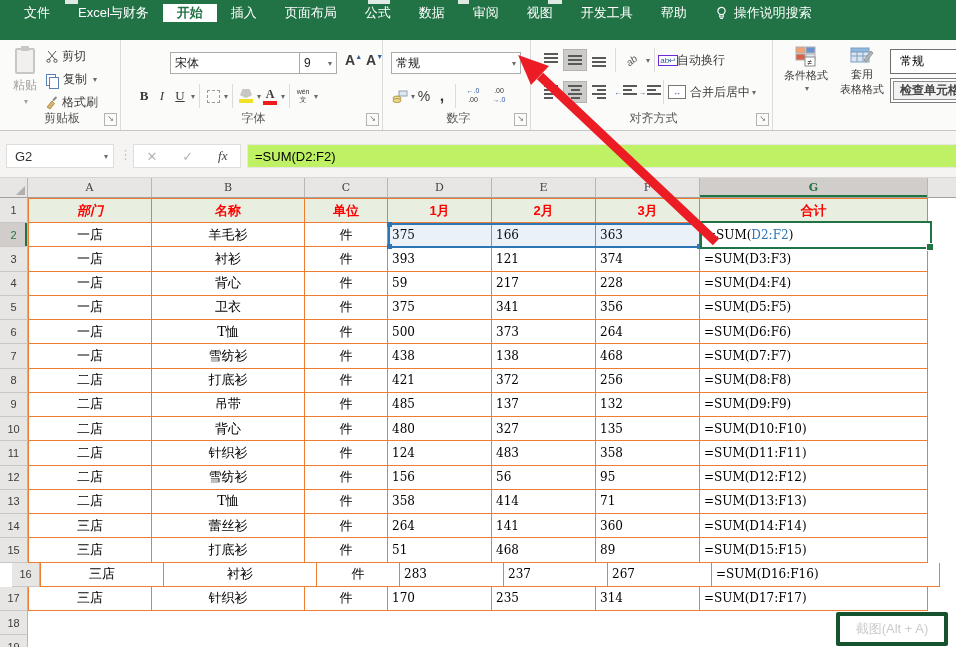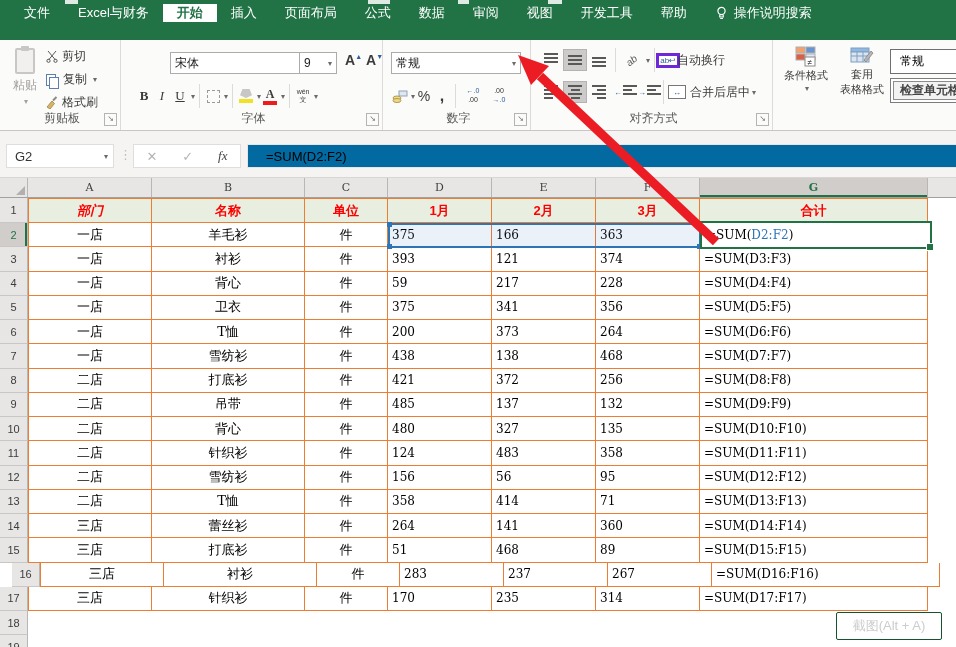--- a/index.html
+++ b/index.html
@@ -59,39 +59,39 @@
   .icon-btn{display:flex;align-items:center;justify-content:center;width:24px;height:22px;border:1px solid transparent;box-sizing:border-box;}
   .icon-btn.on{background:#cdcbca;border-color:#b5b3b1;}
   .bars{width:14px;height:14px;display:flex;flex-direction:column;gap:2px;}
   .bars i{display:block;height:2px;background:#595959;}
   .v-top{justify-content:flex-start}.v-mid{justify-content:center}.v-bot{justify-content:flex-end}
   .bars.h i{width:14px}.bars.h i:nth-child(even){width:9px}
   .h-left{align-items:flex-start}.h-center{align-items:center}.h-right{align-items:flex-end}
   .orient-ic{display:inline-block;transform:rotate(-40deg);font-size:10px;font-style:italic;color:#595959;}
   .ind{display:flex;align-items:center;gap:1px;font-size:8px;color:#2f5b9f;}
   .wrap-lbl,.merge-lbl{font-size:12px;color:#3b3b3b;white-space:nowrap;}
-  .wrap-ic{font-size:8px;color:#2f5b9f;border:3px solid #6d28d9;padding:0 1px;background:#fff;}
+  .wrap-ic{font-size:8px;color:#2f5b9f;border:1px solid #6d28d9;padding:0 1px;background:#fff;}
   .merge-ic{width:16px;height:12px;border:1px solid #777;display:flex;align-items:center;justify-content:center;font-size:8px;color:#2f5b9f;background:#fff;}
   
   .big-btn{position:absolute;top:6px;display:flex;flex-direction:column;align-items:center;gap:2px;font-size:11px;color:#3b3b3b;text-align:center;line-height:1.15;}
   .gal-box{position:absolute;left:117px;width:130px;height:25px;box-sizing:border-box;display:flex;align-items:center;padding-left:9px;font-size:12px;background:#fff;}
   .gal-normal{top:9px;border:1px solid #6f6f6f;color:#000;}
   .gal-check{top:38px;border:1px solid #7c7c7c;box-shadow:inset 0 0 0 2px #fff,inset 0 0 0 3px #8c8c8c;background:#f2f2f2;font-weight:bold;color:#444;}
   
   .fbar{position:absolute;left:0;top:131px;width:100%;height:47px;background:#f5f4f2;border-bottom:1px solid #d8d6d4;box-sizing:border-box;}
   .namebox{position:absolute;left:6px;top:13px;width:108px;height:24px;background:#fff;border:1px solid #e0deDC;box-sizing:border-box;
            display:flex;align-items:center;font-size:13px;color:#333;padding-left:8px;}
   .namebox .caret{margin-left:auto;margin-right:5px;font-size:8px;color:#6a6a6a;}
   .fdots{position:absolute;left:119px;top:16px;color:#c0bebc;font-size:13px;}
   .fbtns{position:absolute;left:133px;top:13px;width:108px;height:24px;background:#fff;border:1px solid #e0deDC;box-sizing:border-box;
          display:flex;align-items:center;justify-content:space-around;}
   .fx-x,.fx-v{color:#b7b5b3;font-size:13px;}
   .fx-fx{font-family:"Liberation Serif",serif;font-style:italic;font-size:13px;color:#444;}
-  .fformula{position:absolute;left:247px;top:13px;right:0;height:24px;background:#0369a1;border:1px solid #e8e6e4;border-right:none;box-sizing:border-box;
-            display:flex;align-items:center;font-size:13px;color:#000;padding-left:18px;}
+  .fformula{position:absolute;left:247px;top:13px;right:0;height:24px;background:#bef264;border:1px solid #e8e6e4;border-right:none;box-sizing:border-box;
+            display:flex;align-items:center;font-size:13px;color:#000;padding-left:7px;}
   
   .sheet{position:absolute;left:0;top:178px;width:100%;bottom:0;background:#fff;}
   .band{position:absolute;left:0;top:0;width:100%;height:20px;background:#e7e6e5;border-bottom:1px solid #a3a1a0;box-sizing:border-box;display:flex;}
   .corner{width:28px;height:100%;border-right:1px solid #b9b7b5;box-sizing:border-box;position:relative;background:#e7e6e5;}
   .corner-tri{position:absolute;right:2px;bottom:2px;width:0;height:0;border-bottom:9px solid #b2b0ae;border-left:9px solid transparent;}
   .colheads{display:flex;height:100%;}
   .colhead{height:100%;border-right:1px solid #b9b7b5;box-sizing:border-box;display:flex;align-items:center;justify-content:center;
            font-size:11px;color:#3f3f3f;font-family:"DejaVu Serif",serif;}
   .colhead.sel{background:#d0cdcb;color:var(--green);box-shadow:inset 0 -2px 0 var(--green);font-weight:bold;}
   .rows{position:absolute;left:0;top:20px;}
@@ -113,21 +113,21 @@
   .active-cell{position:absolute;left:700px;top:43px;width:232px;height:28px;border:2px solid var(--green);background:#fff;
                box-sizing:border-box;display:flex;align-items:center;padding-left:4px;z-index:6;
                font-size:12px;font-family:"DejaVu Serif",serif;white-space:pre;}
   .active-cell .ref{color:var(--blue);}
   .fill-handle{position:absolute;right:-4px;bottom:-4px;width:6px;height:6px;background:var(--green);border:1px solid #fff;}
   
   .arrow{position:absolute;left:0;top:0;z-index:50;pointer-events:none;}
   .arrow line{stroke:var(--red);stroke-width:9;}
   .arrow polygon{fill:var(--red);}
   
-  .shot-badge{position:absolute;left:836px;top:612px;width:104px;height:26px;border:1px solid #14532d;background:rgba(255,255,255,.85);
+  .shot-badge{position:absolute;left:836px;top:612px;width:104px;height:26px;border:4px solid #14532d;background:rgba(255,255,255,.85);
               color:#ccc;font-size:13px;display:flex;align-items:center;justify-content:center;z-index:40;border-radius:2px;}
 </style>
 </head>
 <body>
 
 <div class="app" style="--green: #217346; --orange: #ed7d31; --blue: #2e75b6; --red: #ec1c24; --hdrred: #fe0000; --hdrfill: #e8efe0;">
 
   <div class="tabbar">
     <div class="qat-frag" style="left:65px;width:13px;"></div>
     <div class="qat-frag" style="left:368px;width:22px;"></div>
@@ -457,21 +457,21 @@
           <div class="cell c-num" style="width: 104px;">375</div>
           <div class="cell c-num" style="width: 104px;">341</div>
           <div class="cell c-num" style="width: 104px;">356</div>
           <div class="cell c-formula" style="width: 228px;">=SUM(D5:F5)</div>
         </div>
         <div class="row" style="height: 24.25px;">
           <div class="rowhead">6</div>
           <div class="cell first c-center" style="width: 124px;">一店</div>
           <div class="cell c-center" style="width: 153px;">T恤</div>
           <div class="cell c-center" style="width: 83px;">件</div>
-          <div class="cell c-num" style="width: 104px;">200</div>
+          <div class="cell c-num" style="width: 104px;">500</div>
           <div class="cell c-num" style="width: 104px;">373</div>
           <div class="cell c-num" style="width: 104px;">264</div>
           <div class="cell c-formula" style="width: 228px;">=SUM(D6:F6)</div>
         </div>
         <div class="row" style="height: 24.25px;">
           <div class="rowhead">7</div>
           <div class="cell first c-center" style="width: 124px;">一店</div>
           <div class="cell c-center" style="width: 153px;">雪纺衫</div>
           <div class="cell c-center" style="width: 83px;">件</div>
           <div class="cell c-num" style="width: 104px;">438</div>

